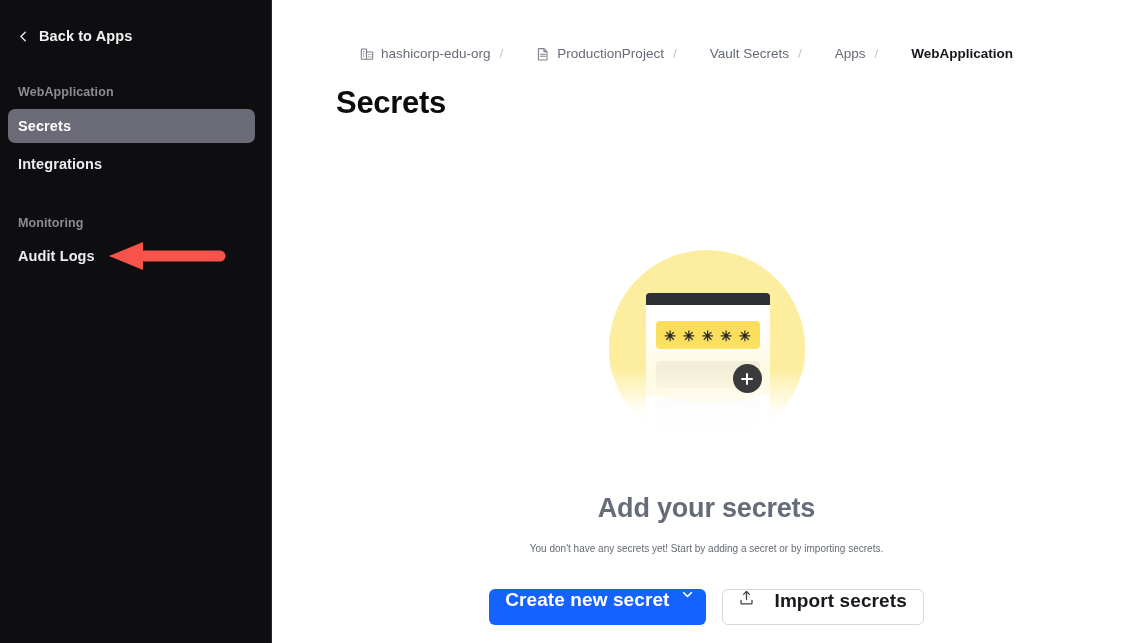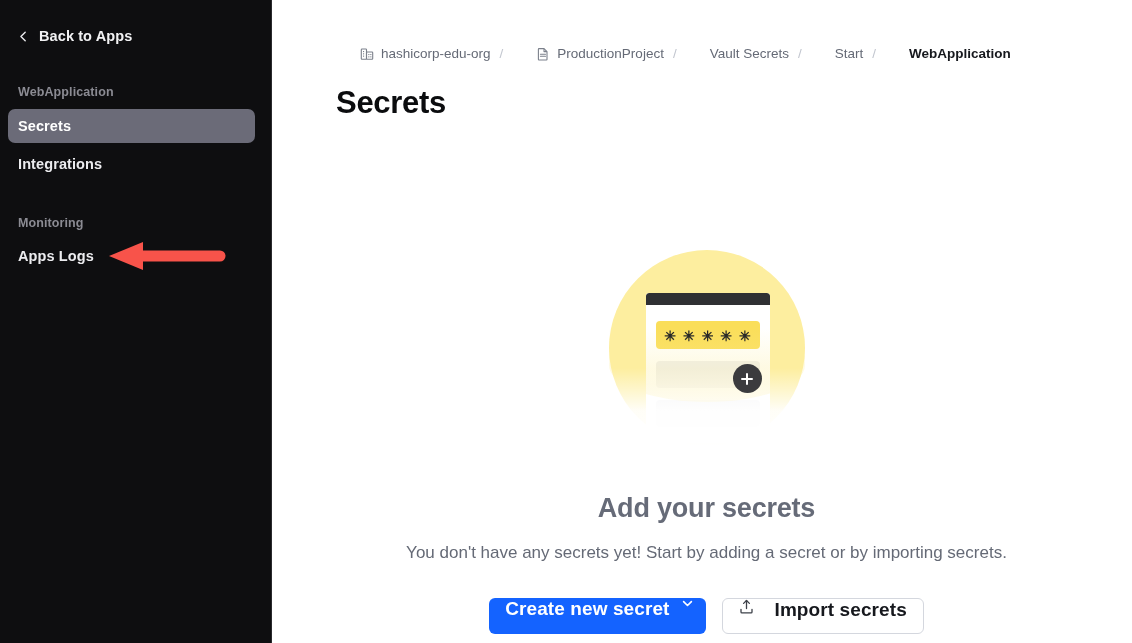--- a/index.html
+++ b/index.html
@@ -230,21 +230,21 @@
   .empty-title {
     margin-top: 48px;
     font-size: 27px;
     font-weight: 700;
     color: #666b78;
     letter-spacing: -0.2px;
     line-height: 1.1;
   }
   .empty-sub {
     margin-top: 18px;
-    font-size: 17px;
+    font-size: 10px;
     color: #656a76;
     line-height: 1.3;
   }
 
   .actions {
     margin-top: 34px;
     display: flex;
     align-items: center;
     gap: 16px;
   }
@@ -298,21 +298,21 @@
         <span>Secrets</span>
       </div>
       <div class="nav-item">
         <span>Integrations</span>
       </div>
     </div>
 
     <div class="nav-group second">
       <div class="group-label">Monitoring</div>
       <div class="nav-item plain">
-        <span>Apps Logs</span>
+        <span>Audit Logs</span>
       </div>
     </div>
 
     <div class="annotation-arrow">
       <svg width="120" height="32" viewBox="0 0 120 32" fill="none">
         <path d="M113 16 L34 16" stroke="#f8534a" stroke-width="11" stroke-linecap="round"></path>
         <path d="M2 16 L36 2 L36 30 Z" fill="#f8534a"></path>
       </svg>
     </div>
 
@@ -350,21 +350,21 @@
         <span>ProductionProject</span>
       </span>
       <span class="crumb-sep">/</span>
 
       <span class="crumb">
         <span>Vault Secrets</span>
       </span>
       <span class="crumb-sep">/</span>
 
       <span class="crumb">
-        <span>Start</span>
+        <span>Apps</span>
       </span>
       <span class="crumb-sep">/</span>
 
       <span class="crumb current">
         <span>WebApplication</span>
       </span>
     </nav>
 
     <h1 class="page-title">Secrets</h1>
 

